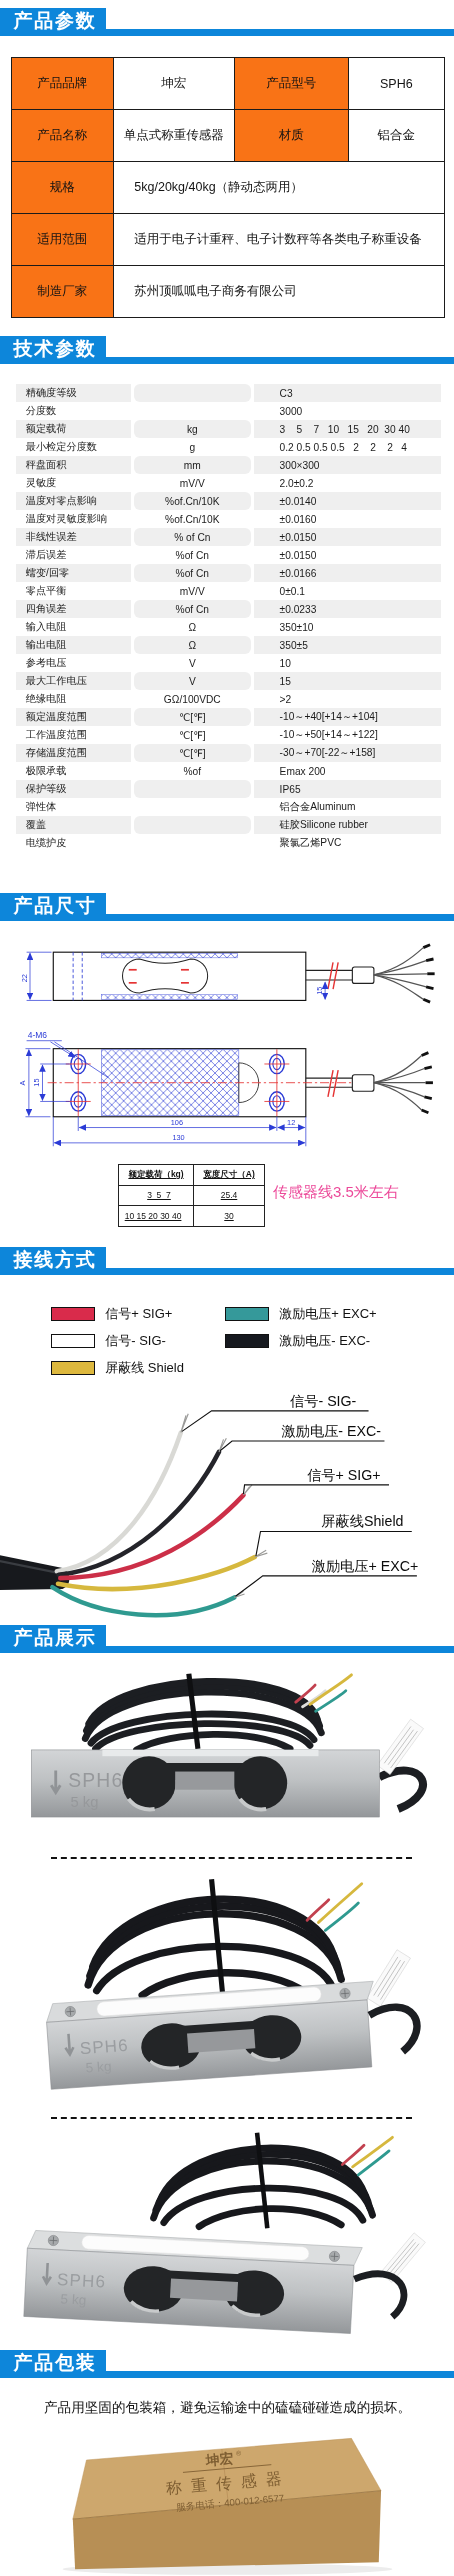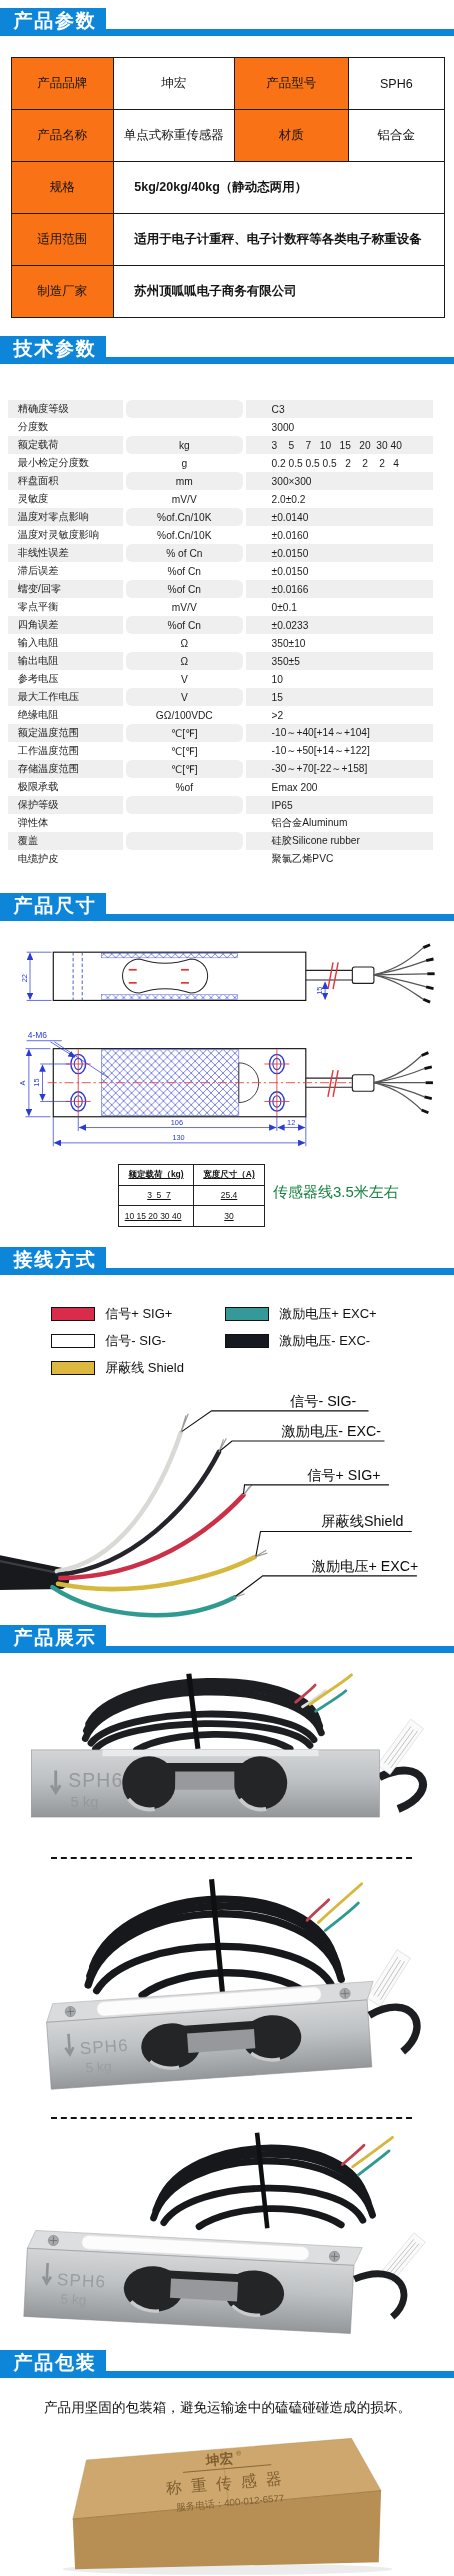--- a/index.html
+++ b/index.html
@@ -13,36 +13,36 @@
   .sec .tag{
     position:absolute;left:0;top:0;width:106px;height:26px;background:var(--accent);
     color:#fff;font-size:19px;font-weight:bold;line-height:26px;padding-left:13.6px;
     box-sizing:border-box;letter-spacing:1.7px;z-index:2;
   }
   
   .ptable{position:absolute;left:10.8px;top:57px;width:433px;border-collapse:collapse;table-layout:fixed;}
   .ptable tr{height:52px;}
   .ptable td{border:1.7px solid #1b1b1b;font-size:12.5px;text-align:center;color:#141414;}
   .ptable td.lab{background:#f97316;}
-  .ptable td.wide{text-align:left;padding-left:20.5px;font-weight:bold;}
+  .ptable td.wide{text-align:left;padding-left:20.5px;}
   
-  .tech{position:absolute;left:8px;top:384px;width:425px;margin-top:16px;}
+  .tech{position:absolute;left:16px;top:384px;width:425px;}
   .trow{display:flex;gap:2.8px;height:18px;}
   .trow>span{display:flex;align-items:center;box-sizing:border-box;font-size:10.2px;color:#1c1c1c;}
   .trow .c1{width:115px;padding-left:9.7px;}
   .trow .c2{width:117px;justify-content:center;border-radius:6px;}
   .trow .c3{width:187px;padding-left:26px;white-space:pre;}
   .trow:nth-child(odd)>span{background:#efefef;}
   
   .dims{position:absolute;left:0;top:938px;width:455px;height:318px;}
   .dims svg{position:absolute;left:0;top:0;}
   .dimtable{position:absolute;left:118px;top:226px;width:146px;border-collapse:collapse;table-layout:fixed;}
   .dimtable td{border:1.1px solid #222;height:17.6px;font-size:8.5px;text-align:center;color:#111;text-decoration:underline;}
   .dimtable tr.hd td{font-weight:bold;}
-  .dimnote{position:absolute;left:273px;top:245px;font-size:15px;color:#15803d;white-space:nowrap;}
+  .dimnote{position:absolute;left:273px;top:245px;font-size:15px;color:#ec4899;white-space:nowrap;}
   
   .legend{position:absolute;left:0;top:1302px;width:455px;height:82px;}
   .litem{position:absolute;display:flex;align-items:center;}
   .swatch{width:44px;height:13.6px;border:1.1px solid #111;box-sizing:border-box;background:#fff;}
   .ltext{margin-left:10.2px;font-size:13px;color:#111;white-space:nowrap;}
   .wiresvg{position:absolute;left:0;top:1388px;}
   
   .photo{position:absolute;left:0;width:455px;}
   .dashsep{position:absolute;left:51px;width:361px;border-top:2.3px dashed #111;}
   

